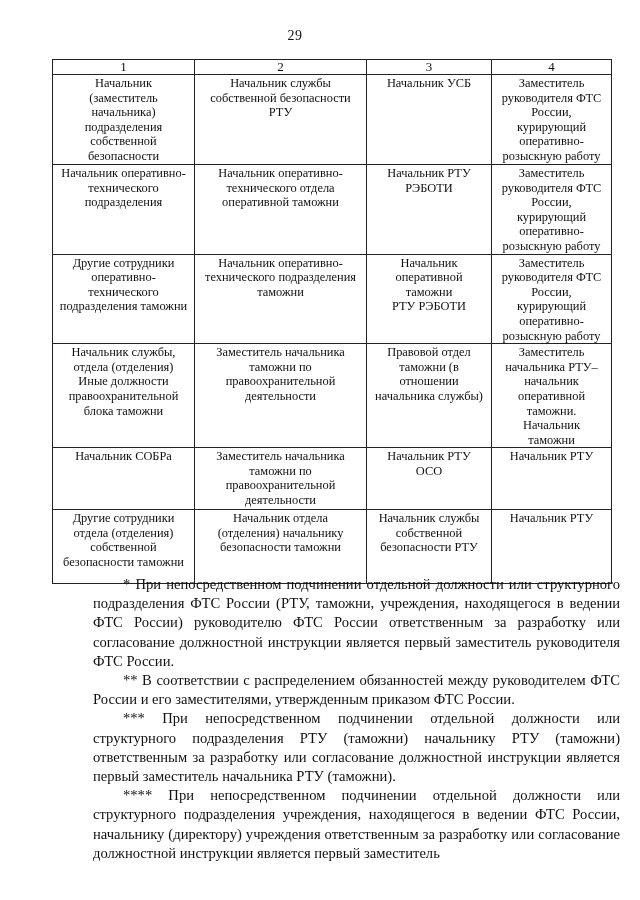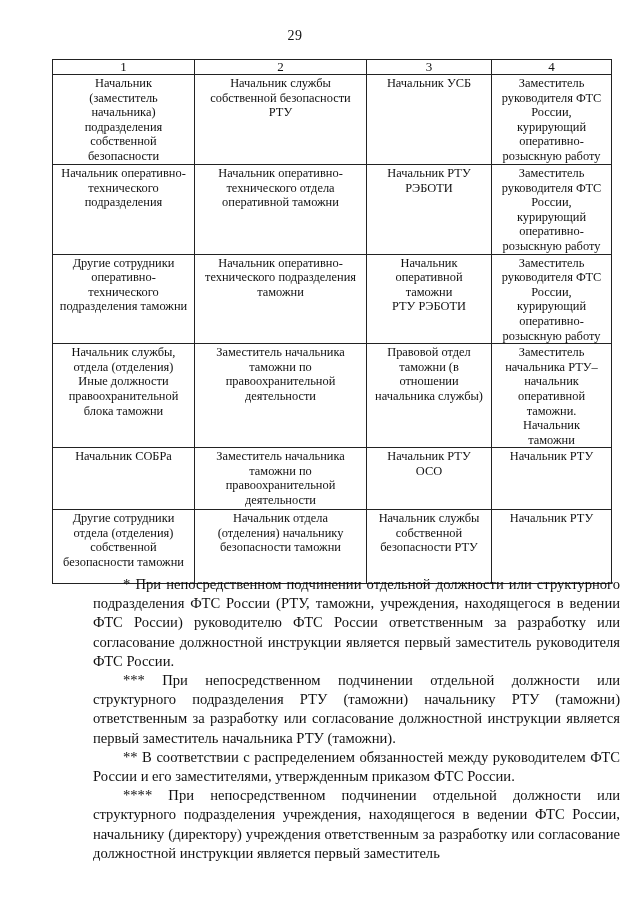--- a/index.html
+++ b/index.html
@@ -152,16 +152,16 @@
       <td class="cell-text">Начальник службы
 собственной
 безопасности РТУ</td>
       <td class="cell-text">Начальник РТУ</td>
     </tr>
   </tbody>
 </table>
 
 <div class="footnotes">
   <p>* При непосредственном подчинении отдельной должности или структурного подразделения ФТС России (РТУ, таможни, учреждения, находящегося в ведении ФТС России) руководителю ФТС России ответственным за разработку или согласование должностной инструкции является первый заместитель руководителя ФТС России.</p>
+  <p>** В соответствии с распределением обязанностей между руководителем ФТС России и его заместителями, утвержденным приказом ФТС России.</p>
   <p>*** При непосредственном подчинении отдельной должности или структурного подразделения РТУ (таможни) начальнику РТУ (таможни) ответственным за разработку или согласование должностной инструкции является первый заместитель начальника РТУ (таможни).</p>
-  <p>** В соответствии с распределением обязанностей между руководителем ФТС России и его заместителями, утвержденным приказом ФТС России.</p>
   <p>**** При непосредственном подчинении отдельной должности или структурного подразделения учреждения, находящегося в ведении ФТС России, начальнику (директору) учреждения ответственным за разработку или согласование должностной инструкции является первый заместитель</p>
 </div>
 
 </body></html>

